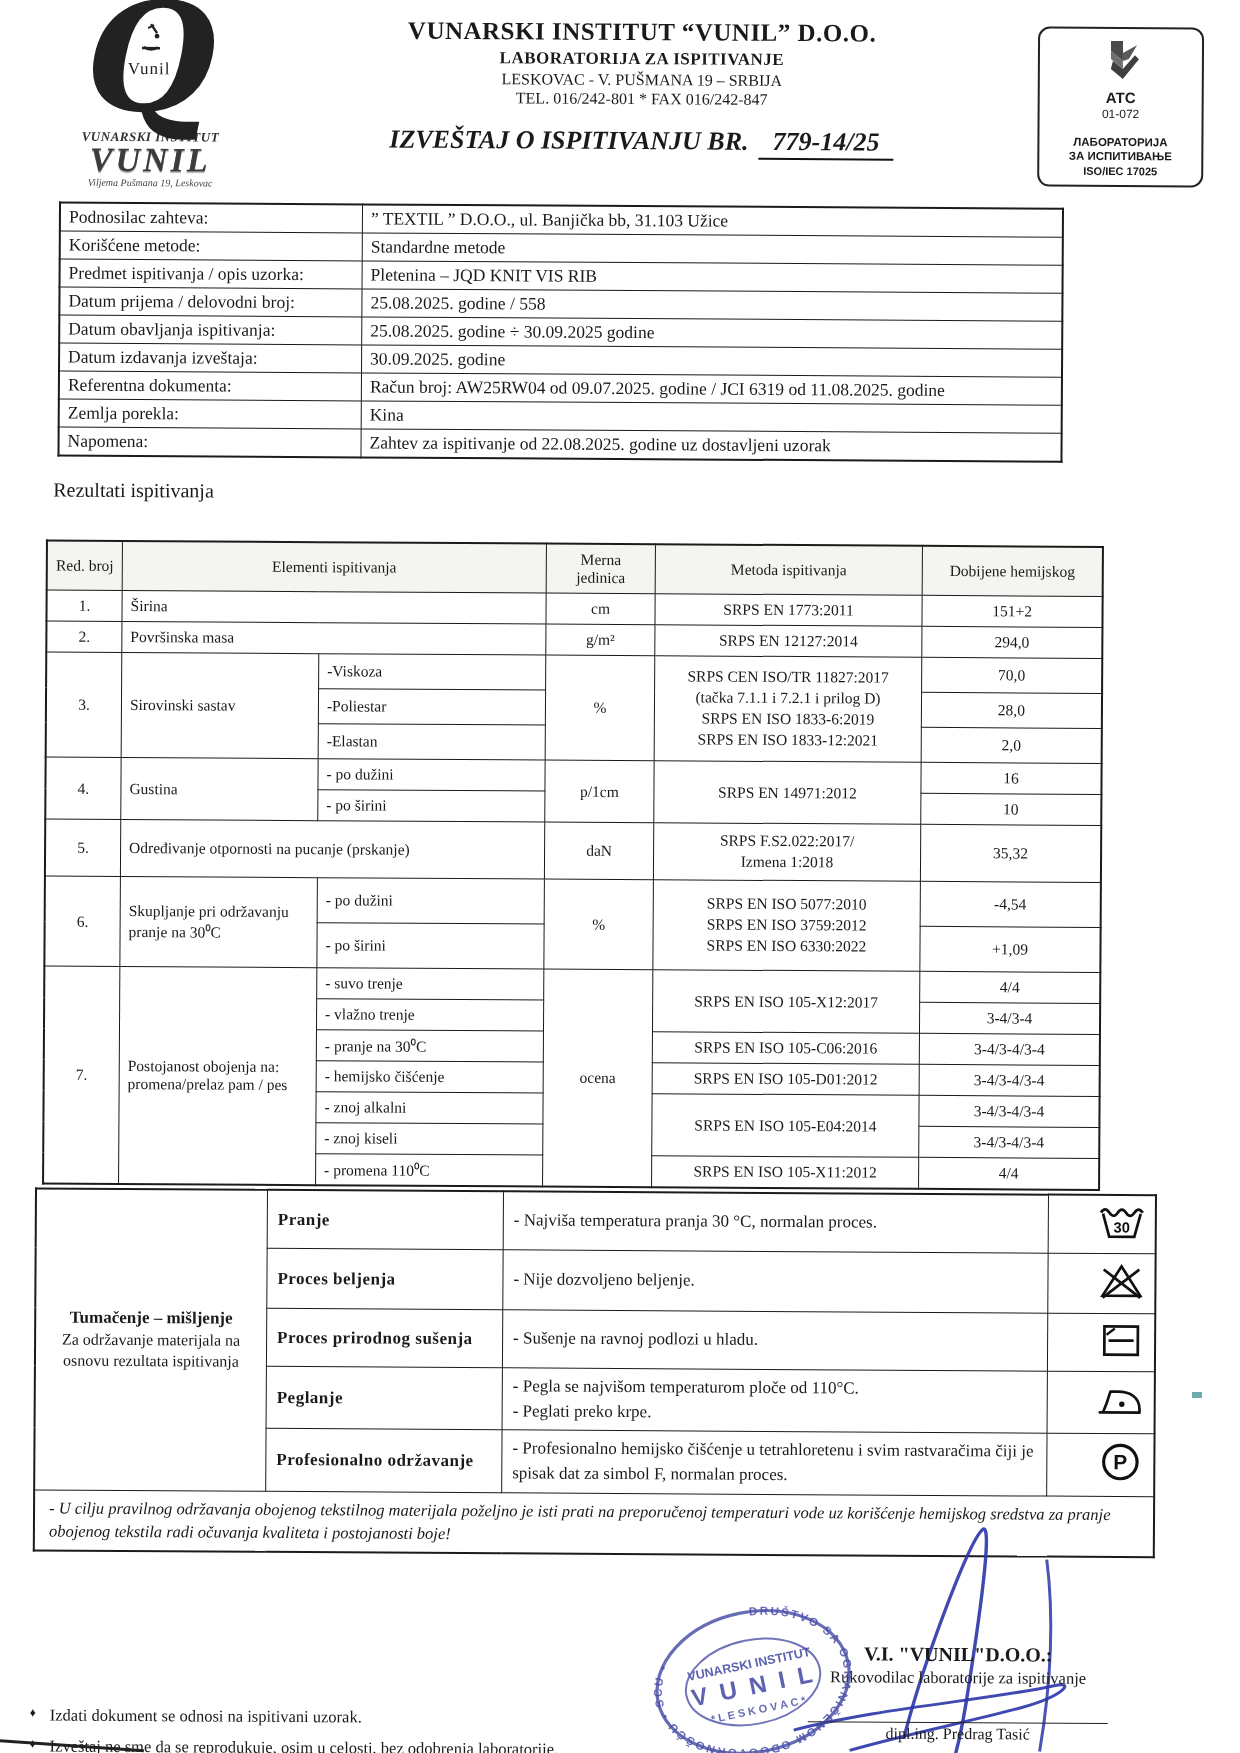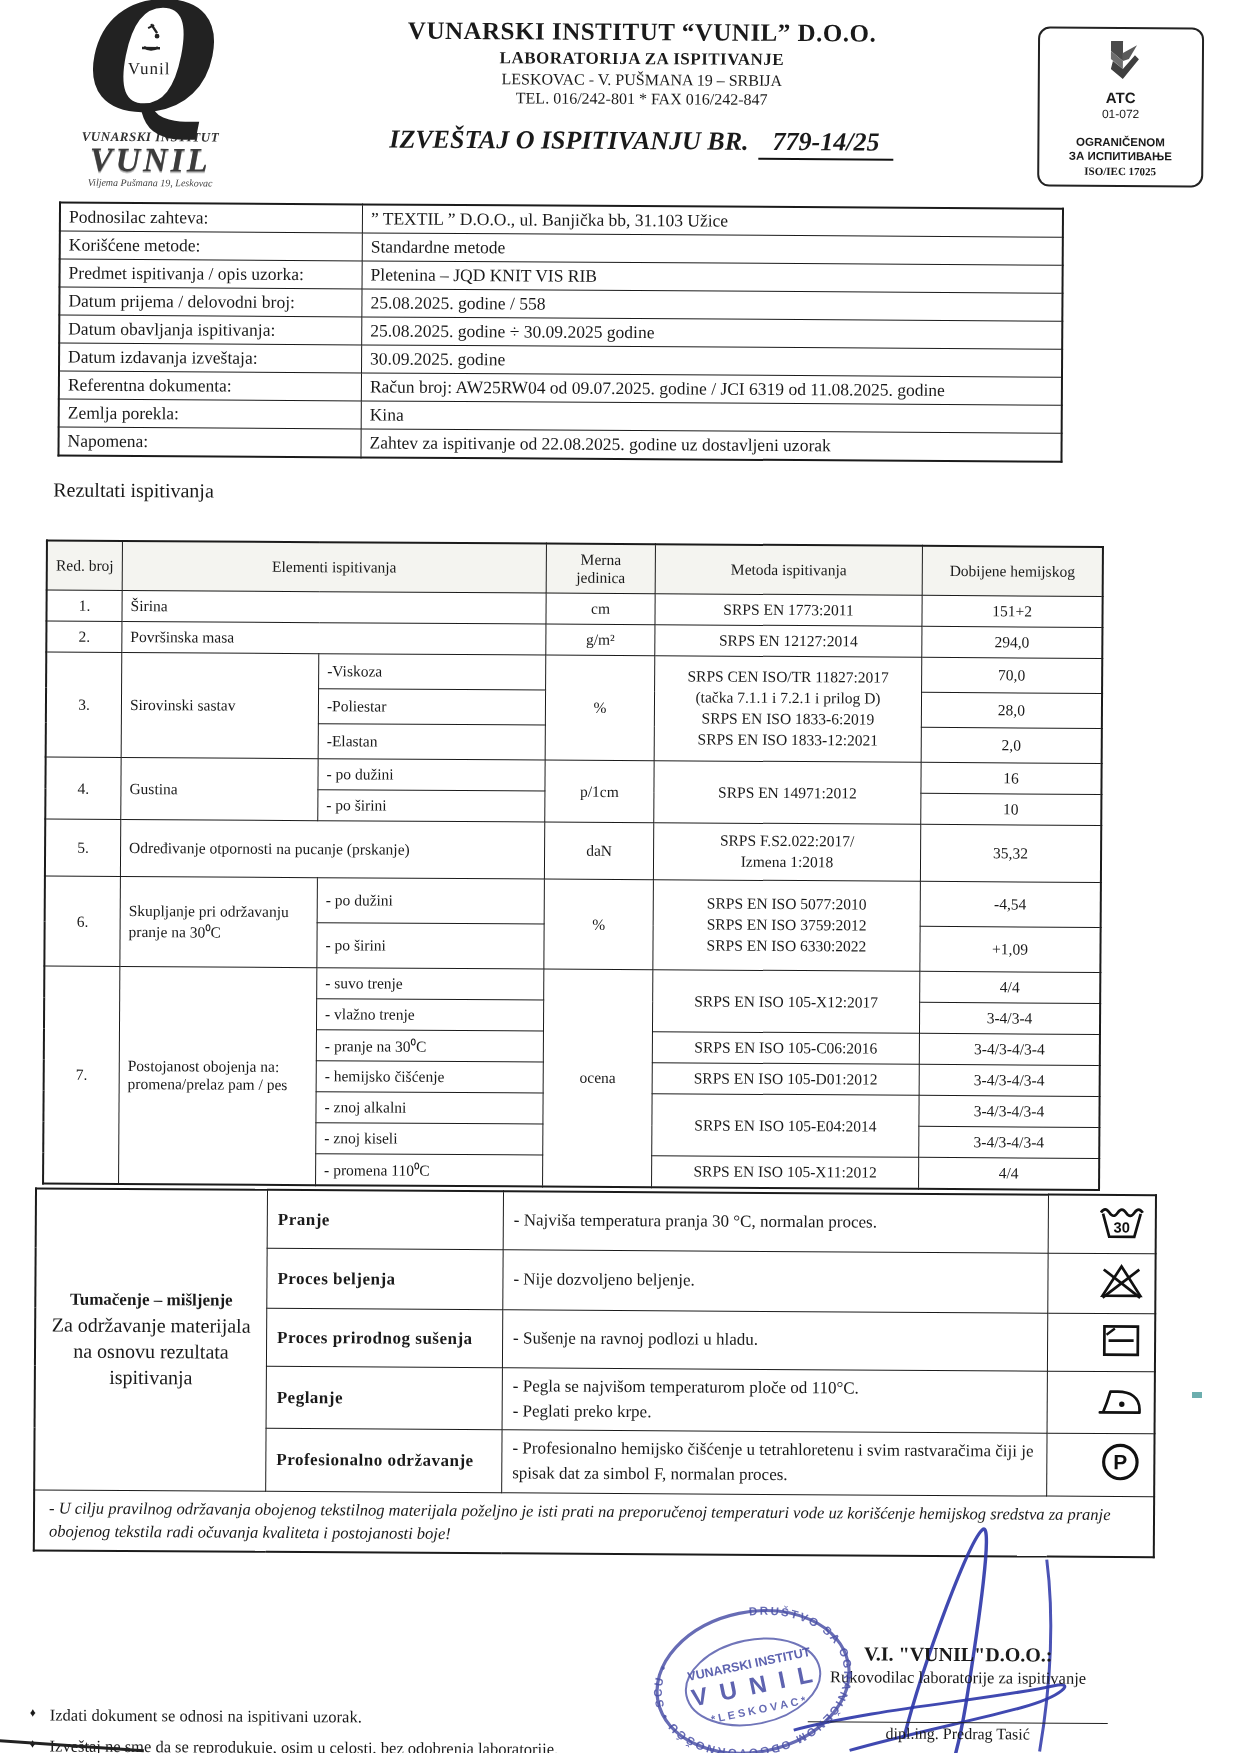--- a/index.html
+++ b/index.html
@@ -24,21 +24,21 @@
   .lab{font-size:17px;font-weight:bold;margin-top:3px;letter-spacing:.5px;}
   .adr{font-size:16px;margin-top:2px;}
   .tel{font-size:16px;margin-top:1px;}
   .rep{margin-top:18px;font-size:26px;font-weight:bold;font-style:italic;}
   .rep .num{display:inline-block;border-bottom:2.5px solid #111;padding:0 14px 1px 14px;margin-left:10px;}
   .atc-box{width:150px;border:2px solid #222;border-radius:12px;padding:10px 6px 8px 6px;
            text-align:center;margin-top:14px;background:#fff;}
   .atc-name{font-size:15px;font-weight:bold;font-family:"Liberation Sans",sans-serif;margin-top:4px;}
   .atc-code{font-size:12px;font-family:"Liberation Sans",sans-serif;margin-top:1px;text-align:center;}
   .atc-l{font-size:11.5px;font-weight:bold;font-family:"Liberation Sans",sans-serif;margin-top:14px;line-height:1.25;}
-  .atc-iso{font-size:11px;font-weight:bold;font-family:Liberation Serif, serif;margin-top:1px;}
+  .atc-iso{font-size:11px;font-weight:bold;font-family:Liberation Sans, sans-serif;margin-top:1px;}
 
   
   table{border-collapse:collapse;}
   td,th{border:1.6px solid #1b1b1b;padding:2px 8px;vertical-align:middle;}
 
   
   .info{width:1005px;margin:14px 0 0 56px;border:2.5px solid #1b1b1b;font-size:17.5px;}
   .info td{height:23px;}
   .info .lbl{width:285px;}
 
@@ -55,21 +55,21 @@
   .res .c-met{width:250px;}
   .res td.el{text-align:left;}
   .res td{height:26px;}
   .res .mlines div{line-height:1.35;}
 
   
   .care{width:1122px;margin:3px 0 0 38px;border:2.5px solid #1b1b1b;font-size:17px;}
   .care td{padding:6px 10px;}
   .care .side{width:210px;text-align:center;vertical-align:middle;}
   .care .side .t{font-weight:bold;font-size:17px;}
-  .care .side .s{font-size:20px;margin-top:2px;line-height:1.3;}
+  .care .side .s{font-size:16px;margin-top:2px;line-height:1.3;}
   .care .lab{width:215px;}
   .care .txt{white-space:pre-line;line-height:1.45;}
   .care .ico{width:86px;text-align:right;}
   .care .note-cell{font-style:italic;font-size:16.5px;line-height:1.45;padding:6px 14px;}
 
   
   .foot{position:relative;height:400px;margin-top:38px;}
   .sig-block{position:absolute;right:66px;top:48px;width:420px;text-align:center;}
   .sig-co{font-size:20px;font-weight:bold;}
   .sig-role{font-size:16.5px;margin-top:2px;}
@@ -126,21 +126,21 @@
         <svg width="44" height="42" viewBox="0 0 44 42">
           <polygon points="12,2 24,2 24,22 12,12" fill="#4a4a4a"></polygon>
           <polygon points="12,12 24,22 24,30 12,20" fill="#6e6e6e"></polygon>
           <polygon points="24,14 38,6 30,20 24,22" fill="#5a5a5a"></polygon>
           <polygon points="14,22 24,30 36,16 40,20 24,40 12,30" fill="#3f3f3f"></polygon>
         </svg>
       </div>
       <div class="atc-name">ATC</div>
       <div class="atc-code">01-072</div>
       <div class="atc-l">
-        <span>OGRANIČENOM</span><br>
+        <span>ЛАБОРАТОРИЈА</span><br>
         <span>ЗА ИСПИТИВАЊЕ</span>
       </div>
       <div class="atc-iso">ISO/IEC 17025</div>
     </div>
   </div>
 
   <table class="info">
     <tbody>
       <tr>
           <td class="lbl">Podnosilac zahteva:</td>

